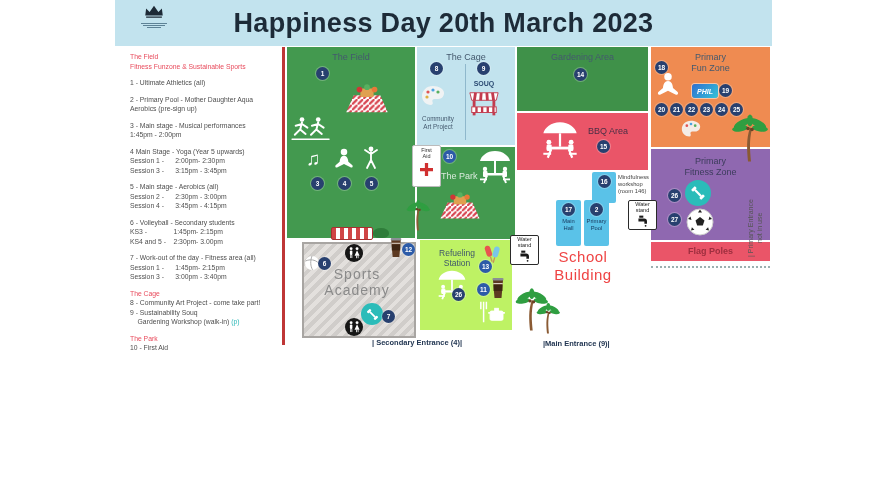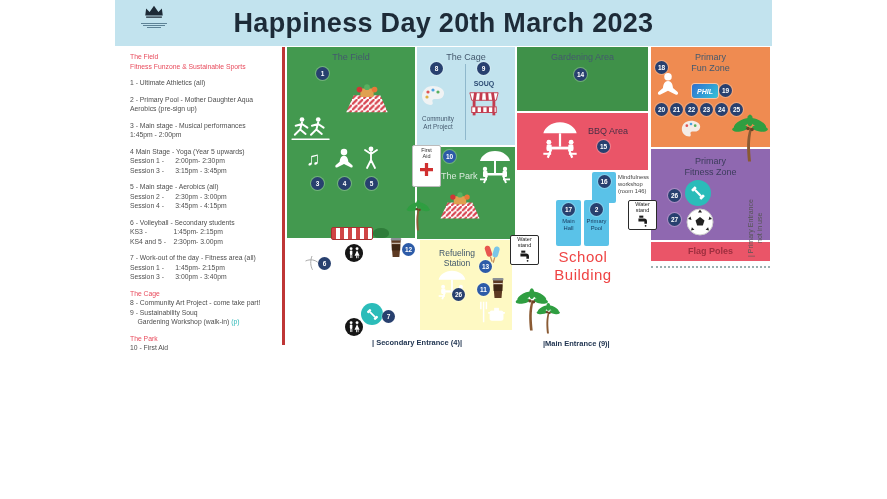--- a/index.html
+++ b/index.html
@@ -39,21 +39,21 @@
   .z-fun{left:651px;top:47px;width:119px;height:100px;background:#ef8b51;}
   .z-fit{left:651px;top:149px;width:119px;height:91px;background:#8f68b0;}
   .z-flag{left:651px;top:242px;width:119px;height:19px;background:#ea5568;
           display:flex;align-items:center;justify-content:center;}
   .z-flag .ztitle{color:#9e2f3f;font-weight:bold;}
   .dotline{position:absolute;left:651px;top:266px;width:119px;border-top:2px dotted #9bb0b0;}
   .z-sa{left:302px;top:242px;width:110px;height:92px;border:2px solid #a8a5a2;
         background:repeating-linear-gradient(135deg,#e3e0dd 0 4px,#d0cdca 4px 8px);}
   .sa-title{position:absolute;left:8px;top:22px;width:90px;text-align:center;color:#8a8a8a;
             font-size:14px;line-height:16px;white-space:pre-line;letter-spacing:1px;}
-  .z-ref{left:420px;top:240px;width:92px;height:90px;background:#fef9c3;}
+  .z-ref{left:420px;top:240px;width:92px;height:90px;background:#bef264;}
   .ref-title{position:absolute;left:8px;top:8px;width:58px;color:#3f566b;font-size:8.5px;
              line-height:10px;text-align:center;white-space:pre-line;}
   .school-title{position:absolute;left:528px;top:248px;width:110px;text-align:center;color:#ef4444;
                 font-size:15px;line-height:18px;white-space:pre-line;letter-spacing:.5px;}
   .bluebox{position:absolute;background:#5ac2e8;border-radius:2px;display:flex;flex-direction:column;
            align-items:center;padding-top:3px;}
   .bluebox .blabel{color:#17395e;font-size:5.8px;line-height:6.5px;text-align:center;
                    white-space:pre-line;margin-top:2px;}
   .mind-label{position:absolute;left:618px;top:174px;width:42px;color:#444;font-size:5.8px;
               line-height:7px;white-space:pre-line;}
@@ -476,20 +476,24 @@
   <div class="zone z-flag">
     <div class="ztitle">Flag Poles</div>
   </div>
   <div class="dotline"></div>
 
   <div class="pe">
     <div>| Primary Entrance</div>
     <div>not in use</div>
   </div>
 
+  <div class="zone z-sa">
+    <div class="sa-title">Sports
+Academy</div>
+  </div>
   <svg class="toiletc" style="left:345px;top:244px" width="18" height="18" viewBox="0 0 20 20">
       <use href="#toilets"></use>
     </svg>
   <svg class="icon" style="left:304px;top:255px" width="16" height="16" viewBox="0 0 16 16">
     <circle cx="8" cy="8" r="7" fill="#fff"></circle>
     <path d="M1.5 6 C6 4 11 4.5 14.5 8 M8 1 C6 6 6.5 11 8.5 14.8" stroke="#aaa" stroke-width="1" fill="none"></path>
   </svg>
   <span class="bdg" style="left:318px;top:257px">6</span>
   <div class="tealcirc" style="left:361px;top:303px;width:22px;height:22px">
     <svg width="15" height="15" viewBox="0 0 20 20">

